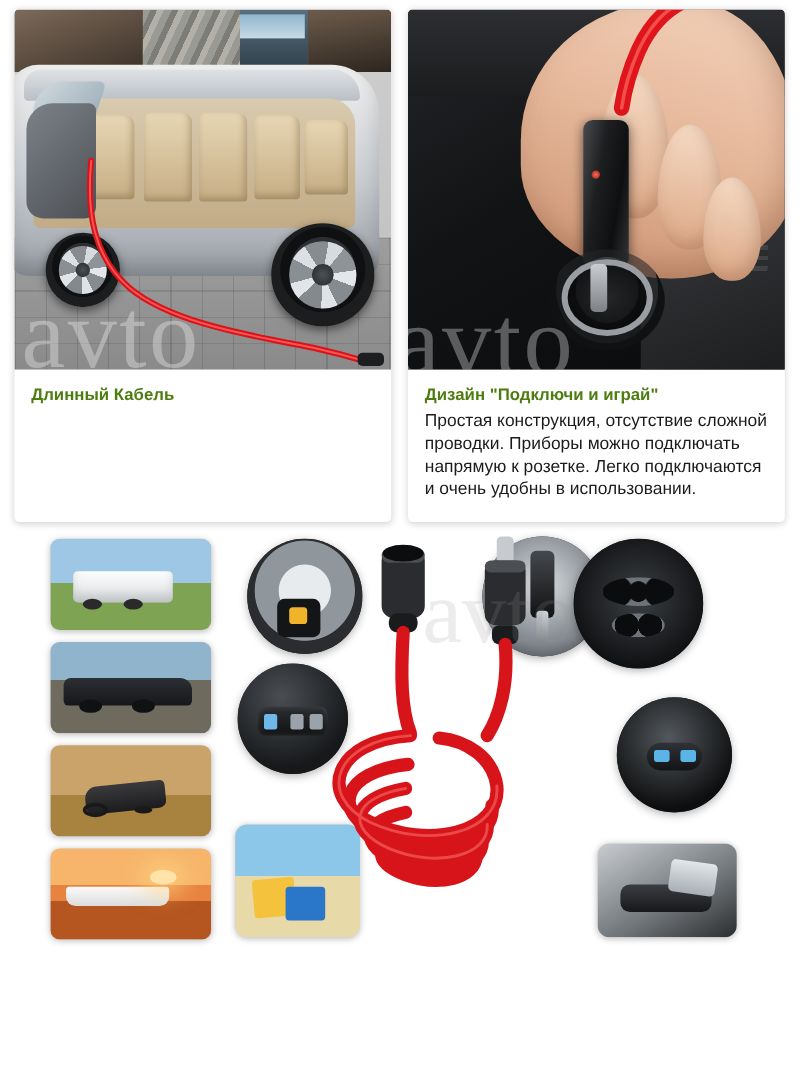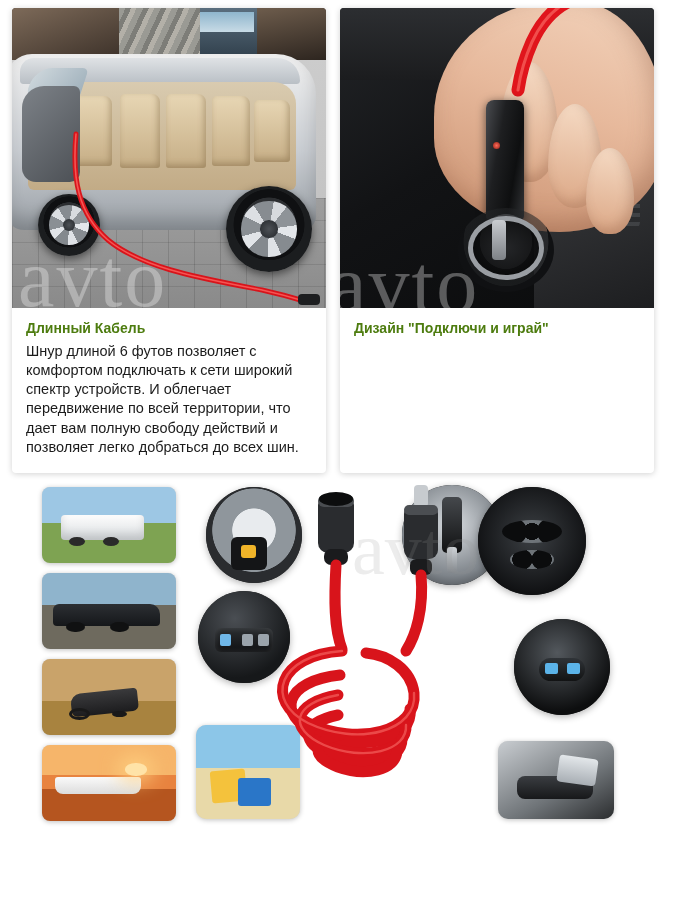--- a/index.html
+++ b/index.html
@@ -434,21 +434,20 @@
         <svg class="p1-cable" viewBox="0 0 314 300">
           <path d="M64 126 C60 170, 66 206, 96 232 C132 262, 200 272, 250 282 C268 286, 282 290, 292 293" fill="none" stroke="#d8141b" stroke-width="5" stroke-linecap="round"></path>
           <path d="M64 126 C60 170, 66 206, 96 232 C132 262, 200 272, 250 282 C268 286, 282 290, 292 293" fill="none" stroke="#ff6a66" stroke-width="1.6" stroke-linecap="round" opacity="0.75"></path>
           <rect x="286" y="286" width="22" height="11" rx="4" fill="#1d1e20"></rect>
         </svg>
 
         <div class="wm" style="left:6px; bottom:-18px;">avto</div>
       </div>
       <div class="card-text">
         <p class="card-title">Длинный Кабель</p>
-        <p class="card-body">Шнур длиной 6 футов позволяет с комфортом подключать к сети широкий спектр устройств. И облегчает передвижение по всей территории, что дает вам полную свободу действий и позволяет легко добраться до всех шин.</p>
       </div>
     </div>
 
     <div class="card">
       <div class="card-photo p2">
         <div class="p2-panel"></div>
         <div class="p2-trim"></div>
         <div class="p2-vent"></div>
 
         <div class="p2-hand"></div>
@@ -467,20 +466,21 @@
         </div>
 
         <div class="p2-socket"></div>
         <div class="p2-socket-ring"></div>
         <div class="p2-tip"></div>
 
         <div class="wm" style="left:-10px; bottom:-24px;">avto</div>
       </div>
       <div class="card-text">
         <p class="card-title">Дизайн "Подключи и играй"</p>
+        <p class="card-body">Простая конструкция, отсутствие сложной проводки. Приборы можно подключать напрямую к розетке. Легко подключаются и очень удобны в использовании.</p>
       </div>
     </div>
   </div>
 
 
   <div class="collage">
 
     <div class="thumb" style="left:42px; top:14px; width:134px; height:76px;">
       <div class="thumb-inner sc-caravan"></div>
     </div>

